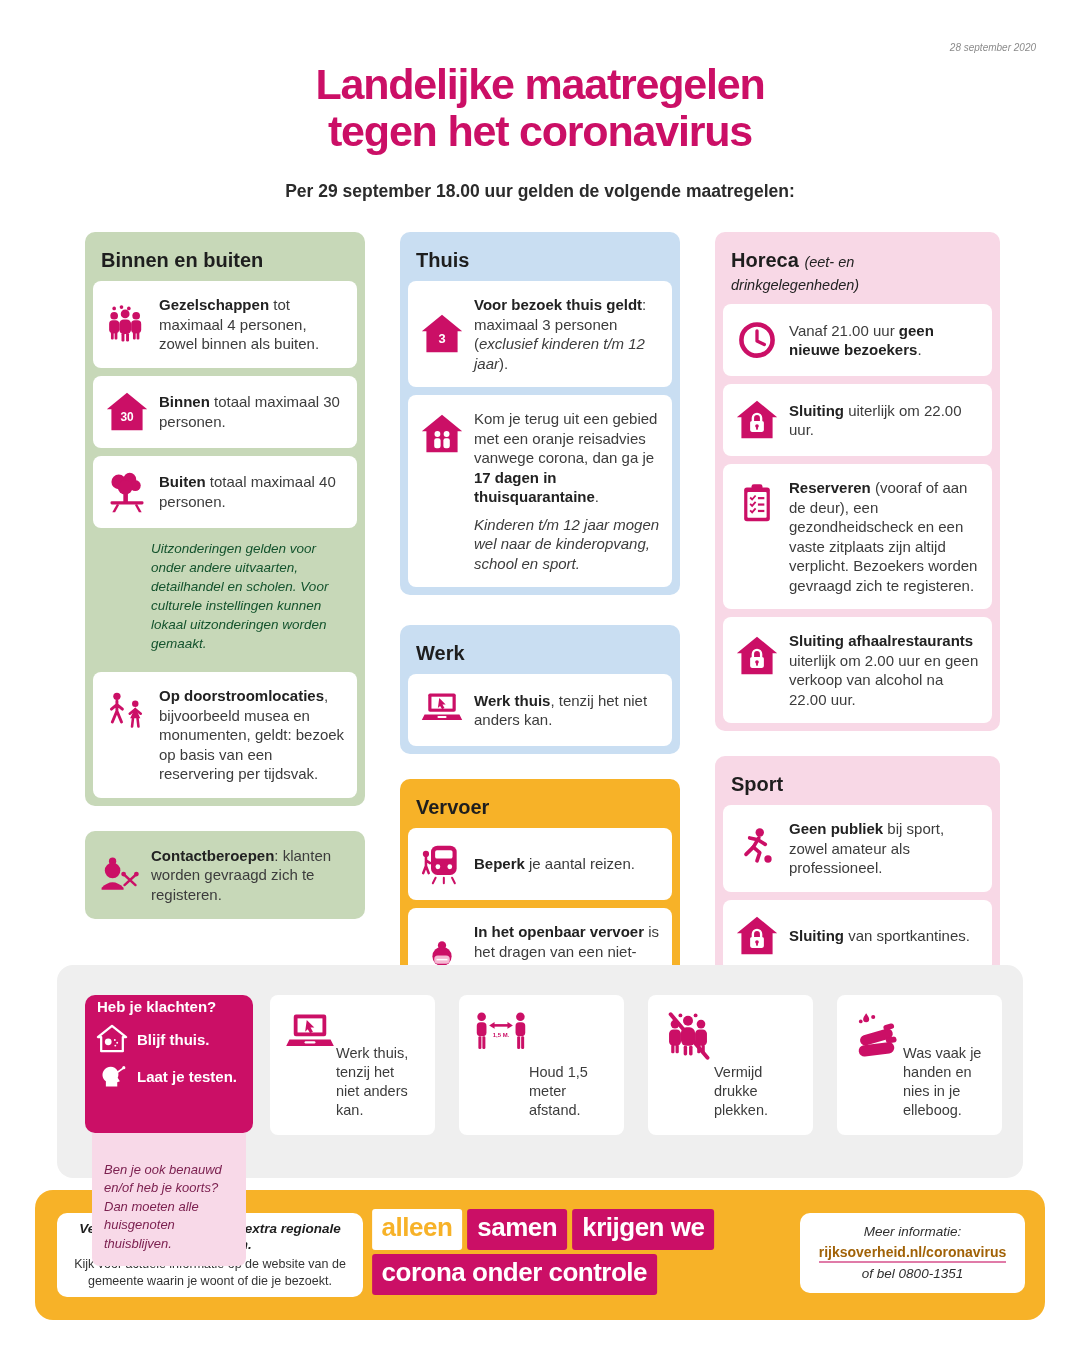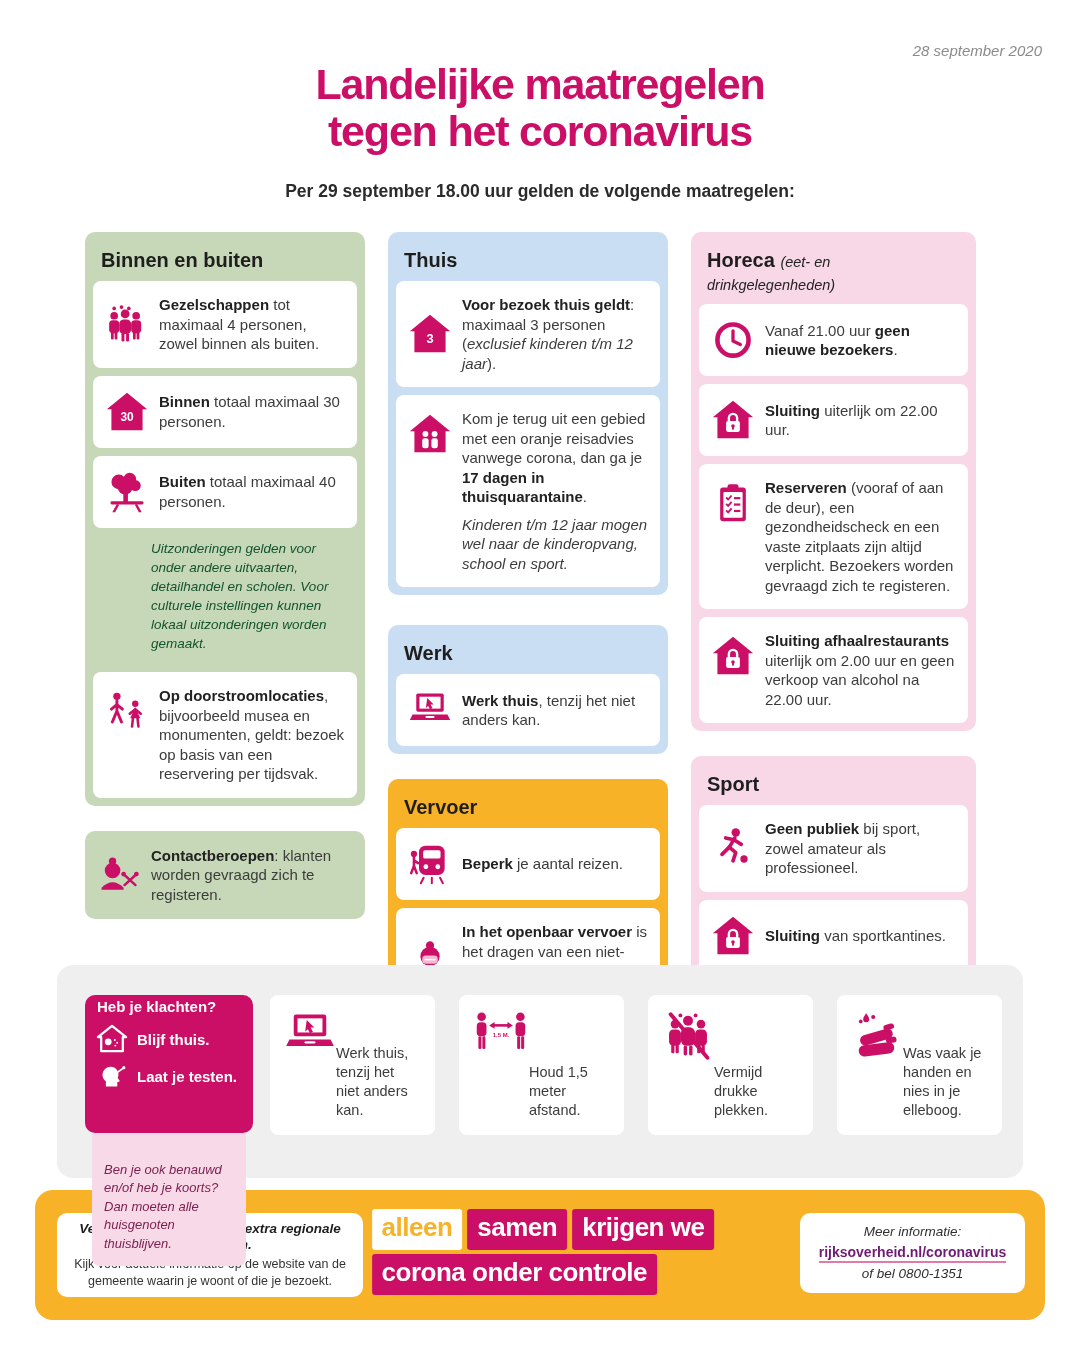--- a/index.html
+++ b/index.html
@@ -1,26 +1,26 @@
 <!DOCTYPE html>
 <html style="--accent: #cb0f66; --orange: #f7b228; --green: #c7d8b8; --blue: #c9def2; --pink: #f8d8e6; --grayband: #efefef; --notebg: #f8d9e8; --notetext: #7c2150; --heading: #1e1e1e; --text: #3c3c3c; --datecol: #8b8b8b;"><head>
 <meta charset="utf-8">
 <style>
   *{margin:0;padding:0;box-sizing:border-box}
   html,body{background:#fff}
   body{width:1080px;height:1350px;font-family:"Liberation Sans",sans-serif}
   .page{position:relative;width:1080px;height:1350px;background:#fff;overflow:hidden}
 
-  .date{position:absolute;top:42px;right:38px;font-style:italic;font-size:15px;color:var(--datecol,#8b8b8b)}
+  .date{position:absolute;top:42px;right:44px;font-style:italic;font-size:10px;color:var(--datecol,#8b8b8b)}
   .title{position:absolute;top:61px;left:0;width:100%;text-align:center;font-weight:700;
          font-size:43px;line-height:1.1;letter-spacing:-1.2px;color:var(--accent,#cb0f66)}
   .subtitle{position:absolute;top:181px;left:0;width:100%;text-align:center;font-size:17.5px;
             font-weight:700;color:#2b2b2b}
 
-  .columns{position:absolute;top:232px;left:85px;display:flex;gap:23px;align-items:flex-start}
+  .columns{position:absolute;top:232px;left:85px;display:flex;gap:35px;align-items:flex-start}
   .col{display:flex;flex-direction:column}
   .col1,.col2{width:280px}.col3{width:285px}
   .panel{border-radius:10px;padding:8px;width:100%}
   .panel h2{font-size:20px;font-weight:700;color:var(--heading,#1e1e1e);margin:9px 6px 9px 8px}
   .panel h2 .sub{font-weight:400;font-style:italic;font-size:14.5px;letter-spacing:0;color:#222}
   .greenbg{background:var(--green,#c7d8b8)}
   .bluebg{background:var(--blue,#c9def2)}
   .pinkbg{background:var(--pink,#f8d8e6)}
   .orangebg{background:var(--orange,#f7b228)}
   .mt30{margin-top:30px}.mt25{margin-top:25px}
@@ -65,21 +65,21 @@
   .slogan{position:absolute;left:543px;top:1209px;transform:translateX(-50%);text-align:left;
           white-space:nowrap;z-index:2}
   .badge{display:inline-block;font-size:26px;font-weight:700;letter-spacing:-0.5px;
          padding:3px 10px 7px;border-radius:3px;background:var(--accent,#cb0f66);color:#fff;margin:0 2.5px}
   .badge.alt{background:#fff;color:var(--orange,#f7b228)}
   .slogan .line2{margin-top:4px}
   .info-box{position:absolute;left:800px;top:1213px;width:225px;height:80px;z-index:2;background:#fff;
             border-radius:10px;display:flex;flex-direction:column;justify-content:center;
             align-items:center;text-align:left}
   .info-box .lab,.info-box .tel{font-style:italic;font-size:13.5px;color:#2f2f2f;line-height:1.3}
-  .info-box .link{font-size:14px;font-weight:700;color:#701a75;border-bottom:2px solid #e07ba8;
+  .info-box .link{font-size:14px;font-weight:700;color:#a16207;border-bottom:2px solid #e07ba8;
                   line-height:1.35;margin:2px 16px}
 </style>
 </head>
 <body>
 
 <div class="page">
 
   <div class="date">28 september 2020</div>
 
   <h1 class="title">

